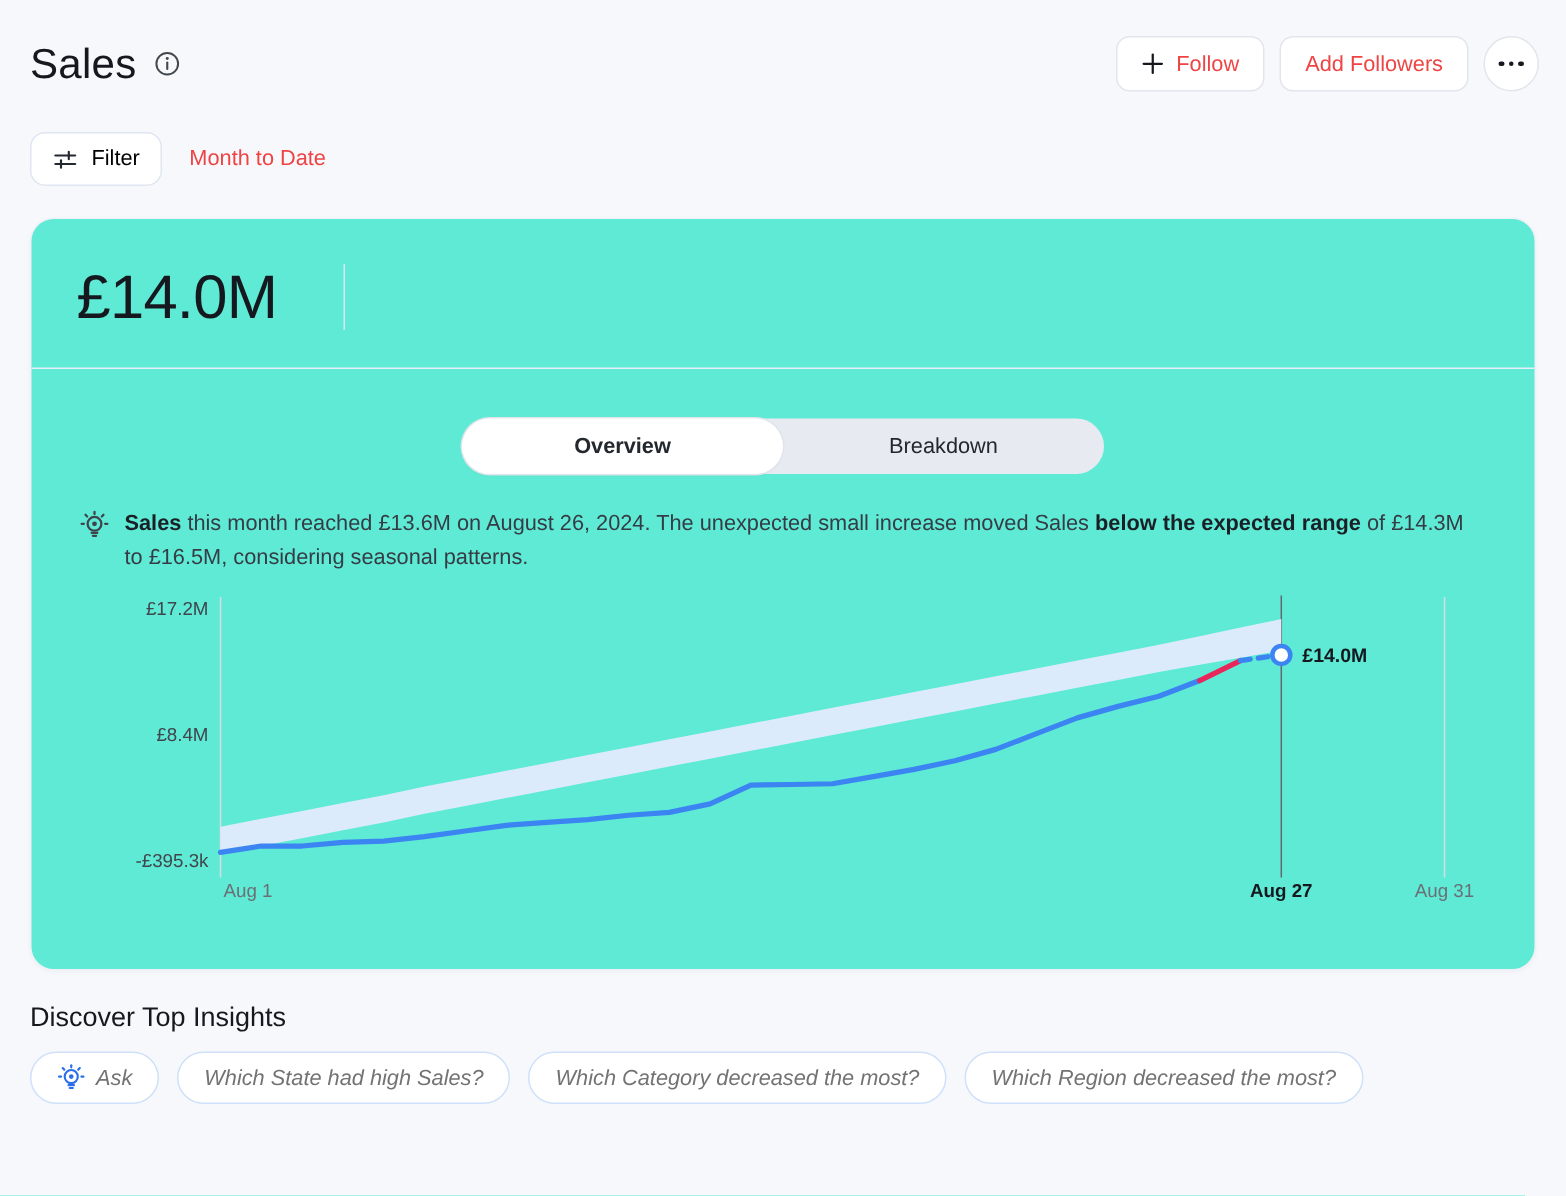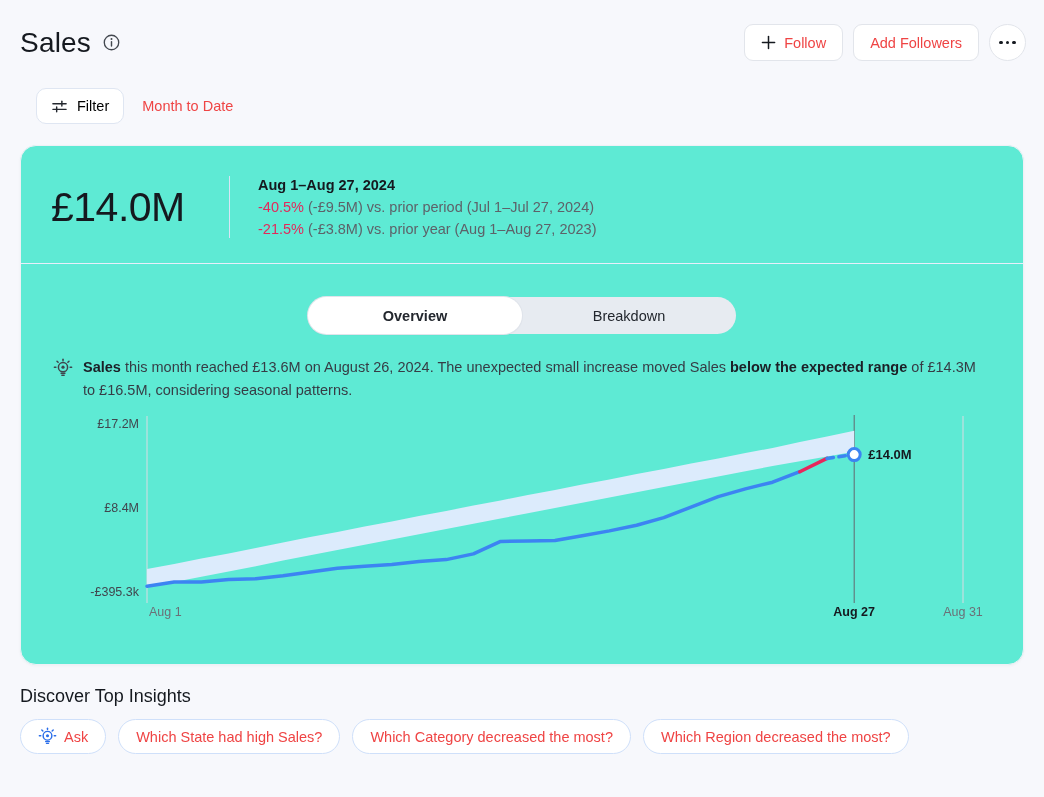--- a/index.html
+++ b/index.html
@@ -19,21 +19,21 @@
   .actions { display:flex; gap:10px; align-items:center; }
   .btn {
     height:37px; padding:0 16px; background:#fff; border:1px solid #e2e5eb;
     border-radius:9px; font-size:14.5px; font-weight:500; color:#ef4444;
     display:flex; align-items:center; gap:8px; cursor:pointer;
   }
   .btn-round { width:37px; height:37px; border-radius:50%; padding:0; justify-content:center; gap:3px; }
   .dot { width:3.5px; height:3.5px; border-radius:50%; background:#15191f; display:inline-block; }
 
   
-  .filter-row { display:flex; align-items:center; gap:18px; padding:27px 36px 0; }
+  .filter-row { display:flex; align-items:center; gap:18px; padding:27px 20px 0; }
   .filter-btn {
     height:36px; border:1px solid #dfe6f2; border-radius:10px; background:#fff;
     padding:0 14px; display:flex; gap:9px; align-items:center;
     font-size:14.5px; font-weight:500; cursor:pointer;
   }
   .period-label { font-size:14.5px; color:#ef4444; }
 
   
   .card {
     margin:21px 20px 0; background:#5eead4; border:1px solid #eef1f6; border-radius:16px;
@@ -68,22 +68,22 @@
   
   .chart-section { padding:12px 0 36px; }
   #trend-svg { display:block; width:1004px; height:215px; }
 
   
   .discover { padding:21px 20px 0; }
   .discover-title { font-size:18px; font-weight:500; color:#15191f; }
   .pill-row { display:flex; gap:12px; margin-top:12px; }
   .pill {
     height:35px; border:1px solid #cfe0fa; background:#fff; border-radius:18px;
-    color:#ef4444; font-size:14.5px; font-weight:500;
-    display:flex; align-items:center; padding:0 17px; gap:7px; cursor:pointer;
+    color:#737373; font-size:14.5px; font-weight:500;
+    display:flex; align-items:center; padding:0 17px; gap:7px; cursor:pointer;font-style:italic;
   }
 </style>
 </head>
 <body>
 
 <div class="header">
   <div class="title-wrap">
     <div class="page-title">Sales</div>
     <span style="display:flex;">
       <svg width="19" height="19" viewBox="0 0 20 20">
@@ -129,25 +129,20 @@
     <span>Filter</span>
   </button>
   <div class="period-label">Month to Date</div>
 </div>
 
 <div class="card">
 
   <div class="kpi">
     <div class="kpi-value">£14.0M</div>
     <div class="kpi-divider"></div>
-    <div class="kpi-detail">
-      <div class="kpi-period">Aug 1–Aug 27, 2024</div>
-      <div><span style="color: rgb(226, 41, 91);">-40.5%</span><span> (-£9.5M) vs. prior period (Jul 1–Jul 27, 2024)</span></div>
-      <div><span style="color: rgb(226, 41, 91);">-21.5%</span><span> (-£3.8M) vs. prior year (Aug 1–Aug 27, 2023)</span></div>
-    </div>
   </div>
 
   <div class="card-divider"></div>
 
   <div class="toggle-wrap">
     <div class="toggle">
       <div class="toggle-opt selected">Overview</div>
       <div class="toggle-opt">Breakdown</div>
     </div>
   </div>

